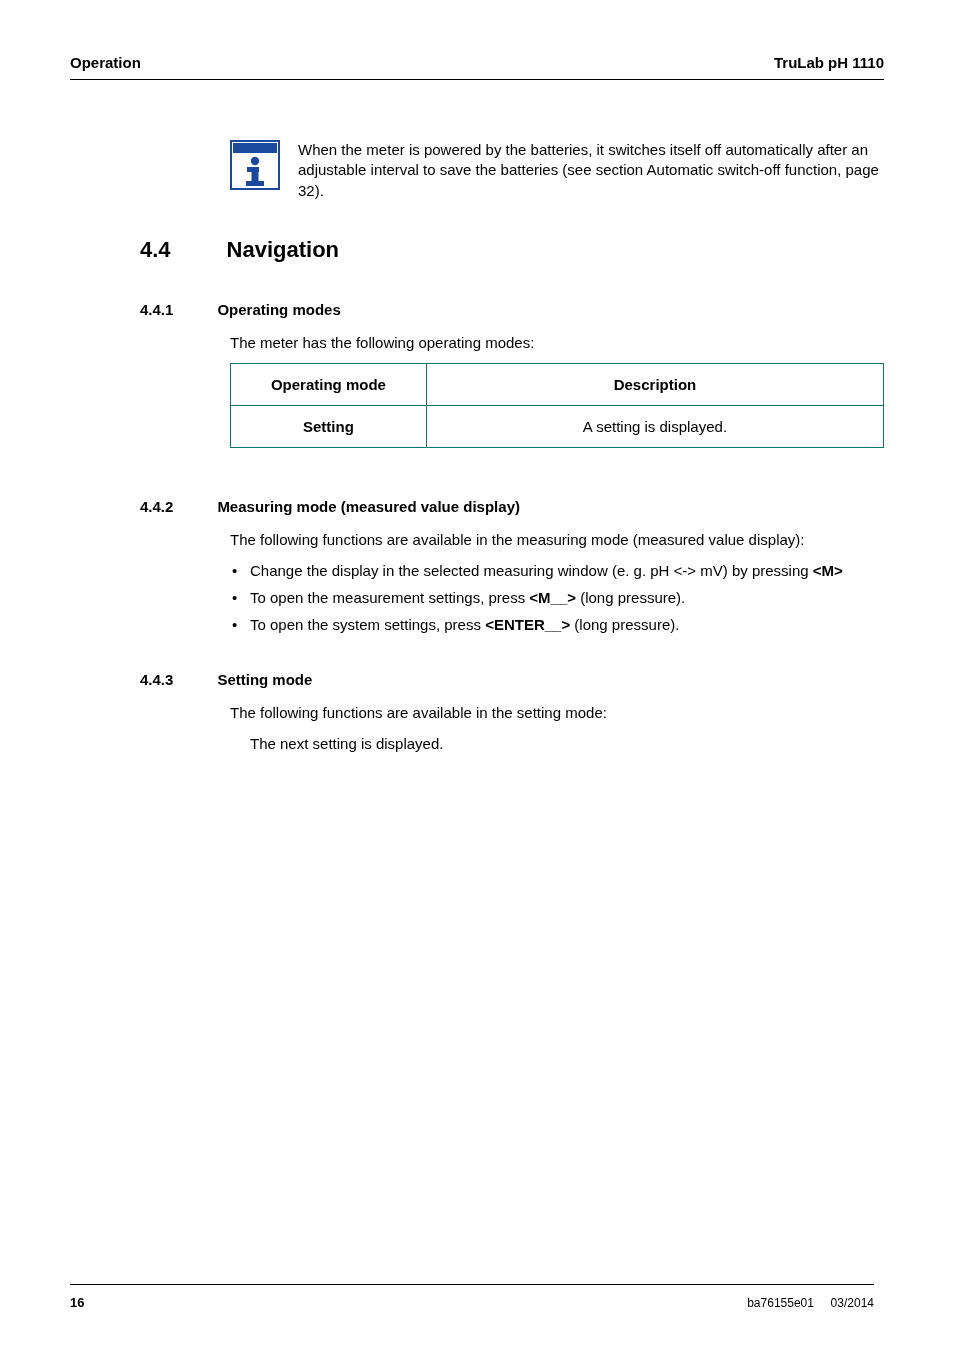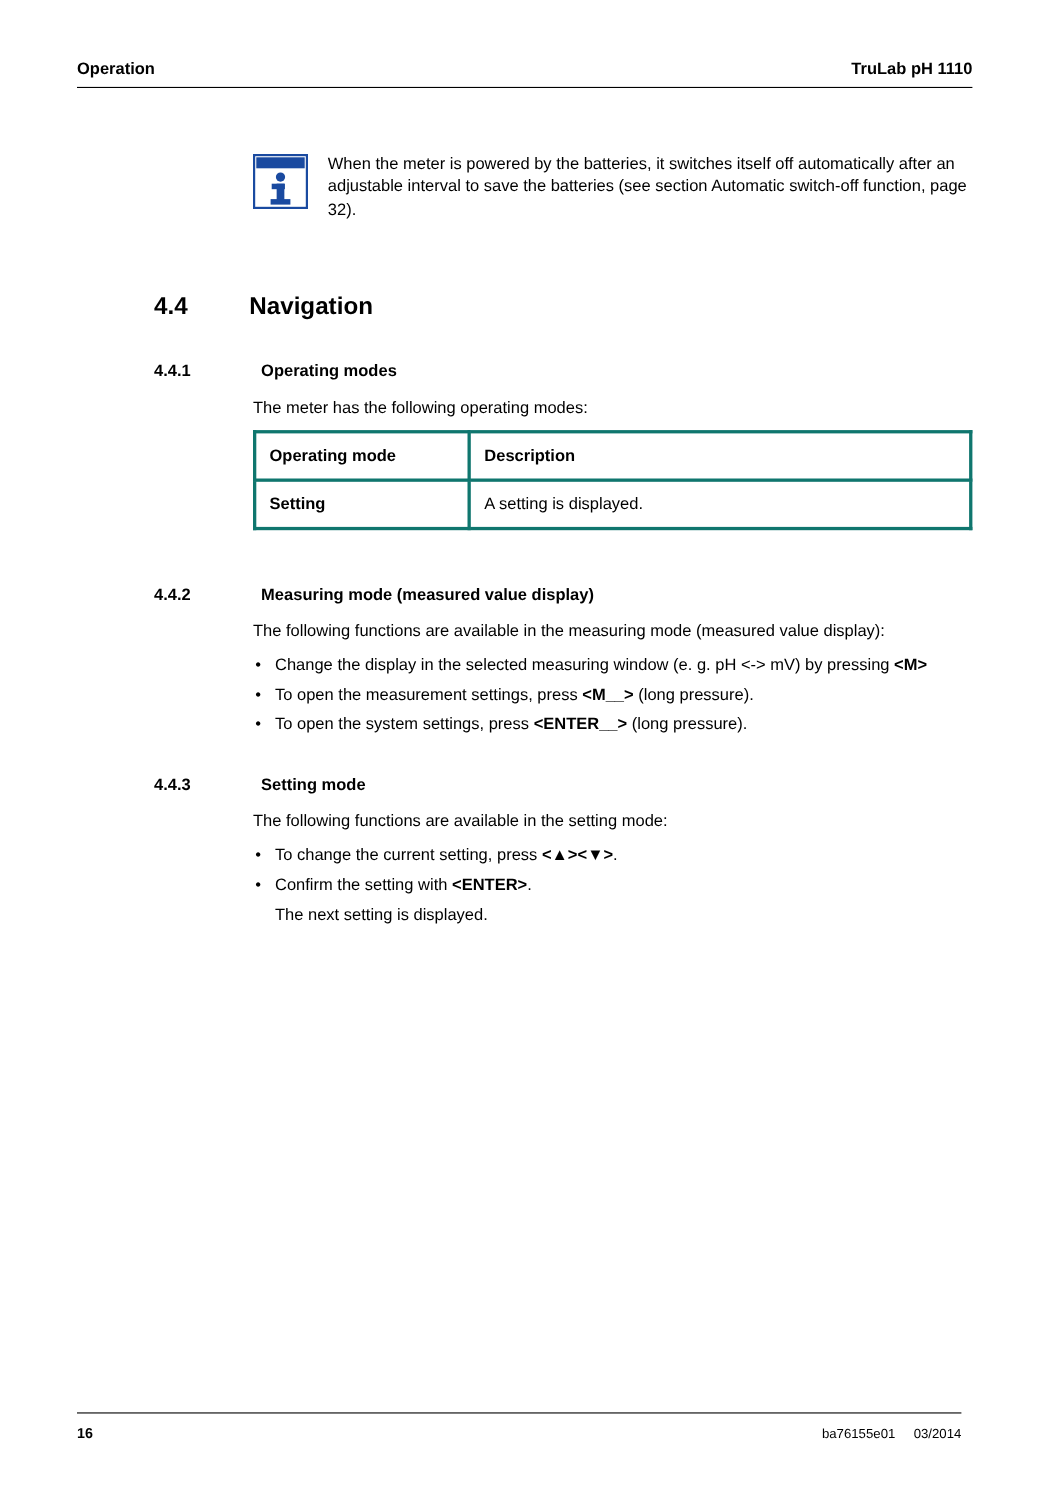--- a/index.html
+++ b/index.html
@@ -23,62 +23,62 @@
   .hr-top {
     border: none;
     border-top: 1.5px solid #000;
     margin-bottom: 60px;
   }
   .info-block {
     display: flex;
     align-items: flex-start;
     gap: 18px;
     margin-left: 160px;
-    margin-bottom: 64px;
+    margin-bottom: 36px;
     justify-content: flex-end;
   }
   .info-icon-svg { flex-shrink: 0; }
   .info-text {
     font-size: 15px;
     line-height: 1.35;
   }
   .section-heading {
     display: flex;
     align-items: flex-start;
     gap: 56px;
     margin-left: 70px;
     margin-bottom: 38px;
   }
   .section-number { font-size: 22px; font-weight: bold; }
   .section-title  { font-size: 22px; font-weight: bold; }
   .sub-heading {
     display: flex;
     align-items: baseline;
-    gap: 64px;
+    gap: 44px;
     margin-left: 70px;
     margin-bottom: 14px;
   }
   .sub-number { font-size: 15px; font-weight: bold; }
   .sub-title  { font-size: 15px; font-weight: bold; }
   .content-block {
     margin-left: 160px;
     font-size: 15px;
     line-height: 1.4;
   }
   .para { margin-bottom: 10px; }
   table.modes {
     border-collapse: collapse;
     width: 100%;
     margin-top: 6px;
     margin-bottom: 50px;
   }
   table.modes th, table.modes td {
-    border: 3px solid #0f766e;
+    border: 1px solid #0f766e;
     padding: 10px 12px;
-    text-align: left;
+    text-align: center;
     vertical-align: top;
     font-size: 15px;
   }
   table.modes th { font-weight: bold; }
   table.modes td.col1 { font-weight: bold; width: 30%; }
   ul.bullets {
     list-style: none;
     padding-left: 0;
     margin-top: 6px;
   }
@@ -189,28 +189,20 @@
 
 <div class="spacer-30"></div>
 
 <div class="sub-heading">
   <span class="sub-number">4.4.3</span>
   <span class="sub-title">Setting mode</span>
 </div>
 
 <div class="content-block">
   <div class="para">The following functions are available in the setting mode:</div>
-  <ul class="bullets">
-    <li>
-      <span>To change the current setting, press </span><b class="kb">&lt;▲&gt;&lt;▼&gt;</b><span>.</span>
-    </li>
-    <li>
-      <span>Confirm the setting with </span><b class="kb">&lt;ENTER&gt;</b><span>.</span>
-    </li>
-  </ul>
   <div class="sub-line">The next setting is displayed.</div>
 </div>
 
 <div class="footer">
   <hr class="footer-line">
   <div class="footer-row">
     <span class="page-num">16</span>
     <span>
       <span>ba76155e01</span>&nbsp;&nbsp;&nbsp;&nbsp;&nbsp;<span>03/2014</span>
     </span>

